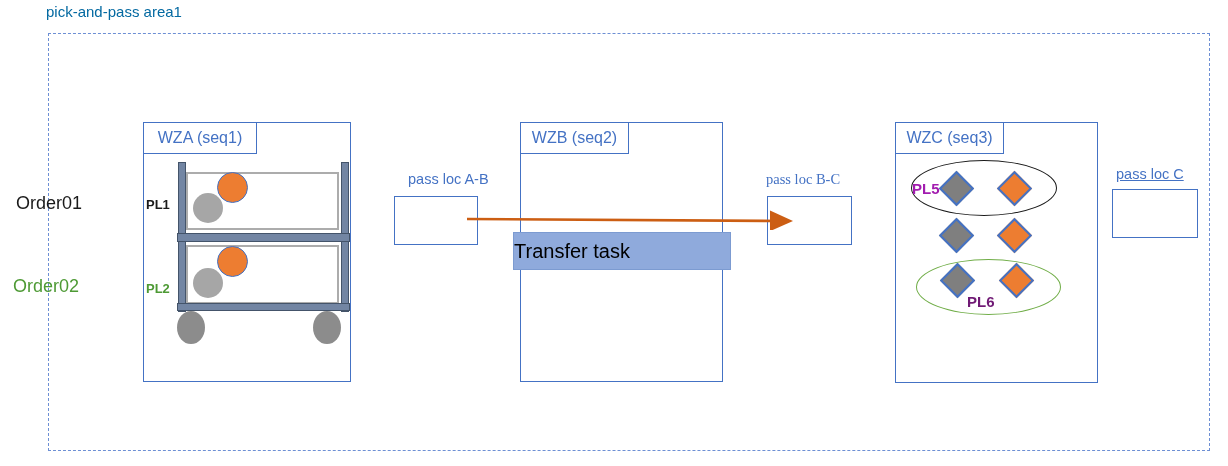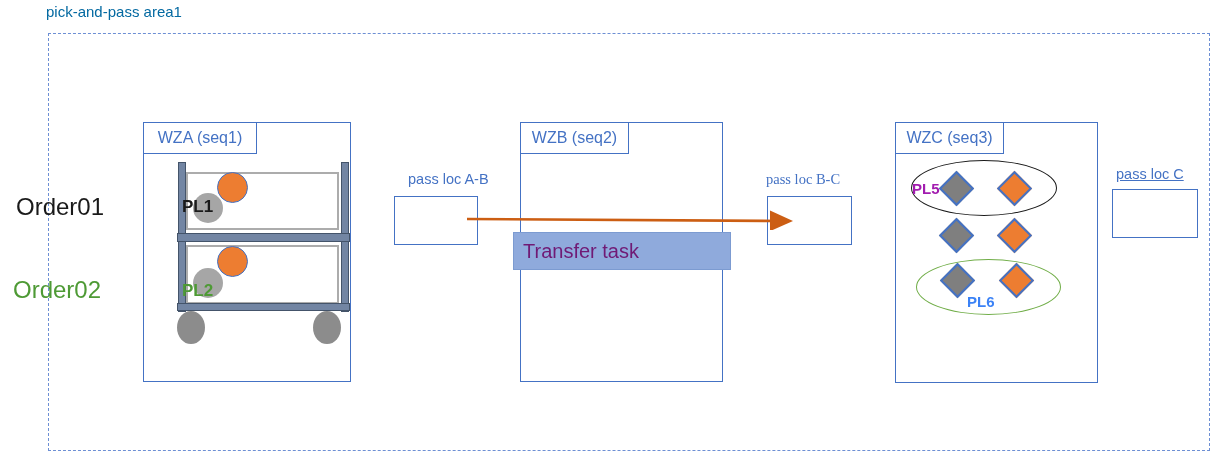--- a/index.html
+++ b/index.html
@@ -9,38 +9,38 @@
   }
   .abs{position:absolute;}
   .blue-text{color:#0369a1;}
   .zone-box{border:1.5px solid #4472C4;background:transparent;}
   .zone-header{
     border:1.5px solid #4472C4;background:#fff;color:#4472C4;
     font-size:16px;display:flex;align-items:center;justify-content:center;
   }
   .pass-label{font-size:14.5px;color:#4472C4;white-space:nowrap;}
   .pass-box{border:1.5px solid #4472C4;background:#fff;}
-  .order-label{font-size:24px;white-space:nowrap;}
-  .shelf-label{font-size:17px;font-weight:600;white-space:nowrap;margin-left:36px;}
+  .order-label{font-size:18px;white-space:nowrap;}
+  .shelf-label{font-size:13px;font-weight:600;white-space:nowrap;}
   .tray{background:#fff;border:2px solid #ACACAC;}
   .cart-bar{background:#7285A3;border:1px solid #44546A;}
   .circle{border-radius:50%;}
   .circle.gray{background:#A6A6A6;}
   .circle.orange{background:#ED7D31;border:1.5px solid #4472C4;}
   .wheel{background:#8C8C8C;border-radius:50%;}
   .diamond{width:21px;height:21px;border:2px solid #4472C4;transform:rotate(45deg);}
   .diamond.gray{background:#7F7F7F;}
   .diamond.orange{background:#ED7D31;}
   .group-ellipse{border-radius:50%;background:transparent;}
   .ellipse-black{border:1.6px solid #1a1a1a;}
   .ellipse-green{border:1.6px solid #70AD47;}
   .group-label{font-size:15px;font-weight:600;white-space:nowrap;}
   .transfer-box{
-    background:#8FAADC;border:1px solid #7C9BD1;color:#701a75;
-    font-size:20px;display:flex;align-items:center;padding-left:9px;box-sizing:border-box;
+    background:#8FAADC;border:1px solid #7C9BD1;color:#000000;
+    font-size:20px;display:flex;align-items:center;box-sizing:border-box;
   }
   .dashed-area{border:1.5px dashed #6D8FD4;}
 </style>
 </head>
 <body>
 
 <div id="canvas">
 
   <div class="abs blue-text" style="left:46px;top:3px;font-size:15px;">pick-and-pass area1</div>
   <div class="abs dashed-area" style="left:48px;top:33px;width:1160px;height:416px;"></div>
@@ -103,18 +103,18 @@
   <div class="abs diamond gray" style="left:944px;top:176px;"></div>
   <div class="abs diamond orange" style="left:1002px;top:176px;"></div>
 
   <div class="abs diamond gray" style="left:944px;top:223px;"></div>
   <div class="abs diamond orange" style="left:1002px;top:223px;"></div>
 
   <div class="abs diamond gray" style="left:945px;top:268px;"></div>
   <div class="abs diamond orange" style="left:1004px;top:268px;"></div>
 
   <div class="abs group-label" style="left:912px;top:180px;color:#a21caf;">PL5</div>
-  <div class="abs group-label" style="left:967px;top:293px;color:#3b82f6;">PL6</div>
+  <div class="abs group-label" style="left:967px;top:293px;color:#701a75;">PL6</div>
 
   <div class="abs pass-label" style="left:1116px;top:166px;text-decoration:underline;">pass loc C</div>
   <div class="abs pass-box" style="left:1112px;top:189px;width:84px;height:47px;"></div>
 
 </div>
 
 </body></html>

